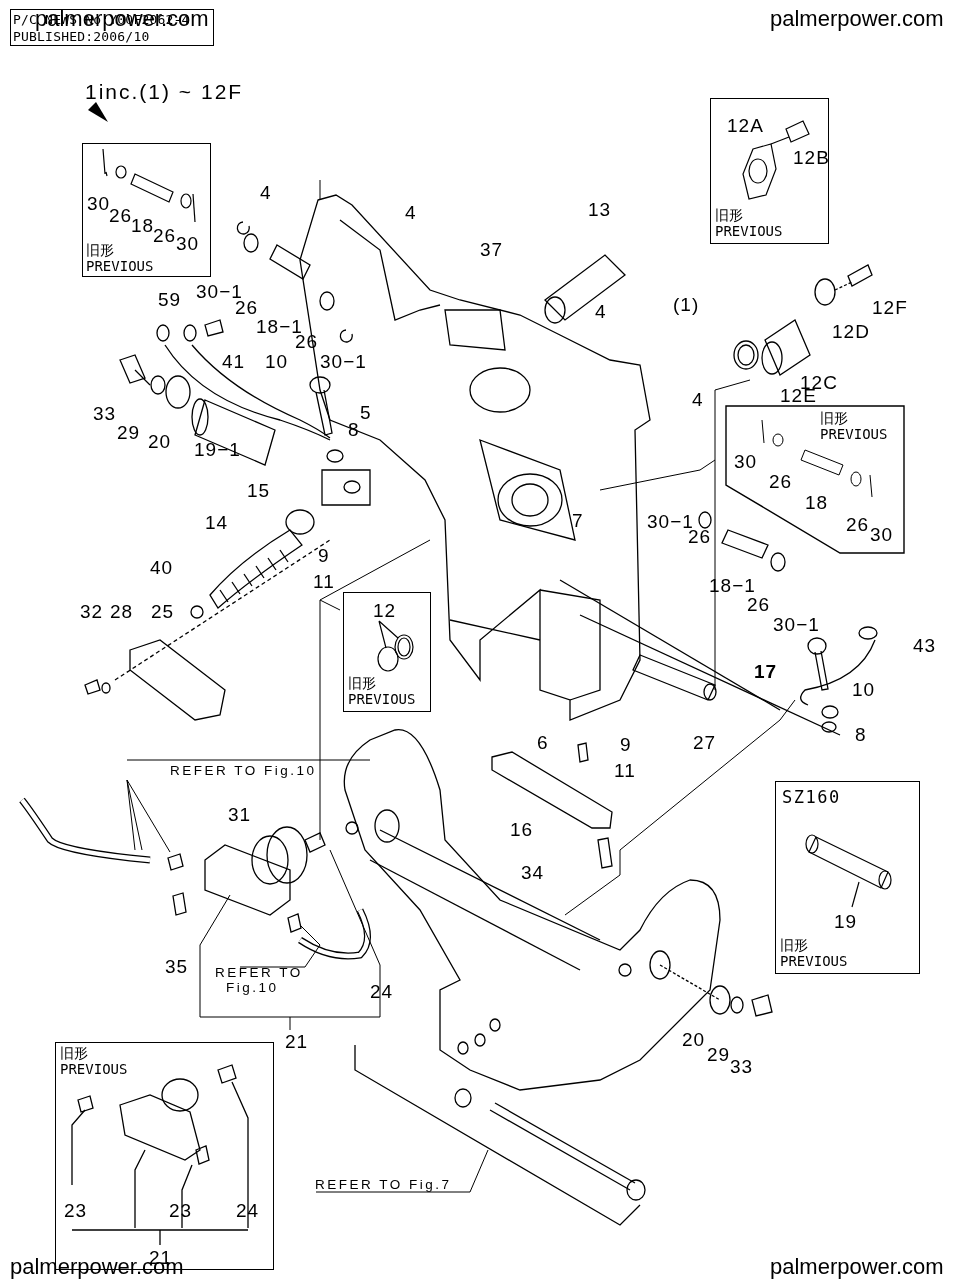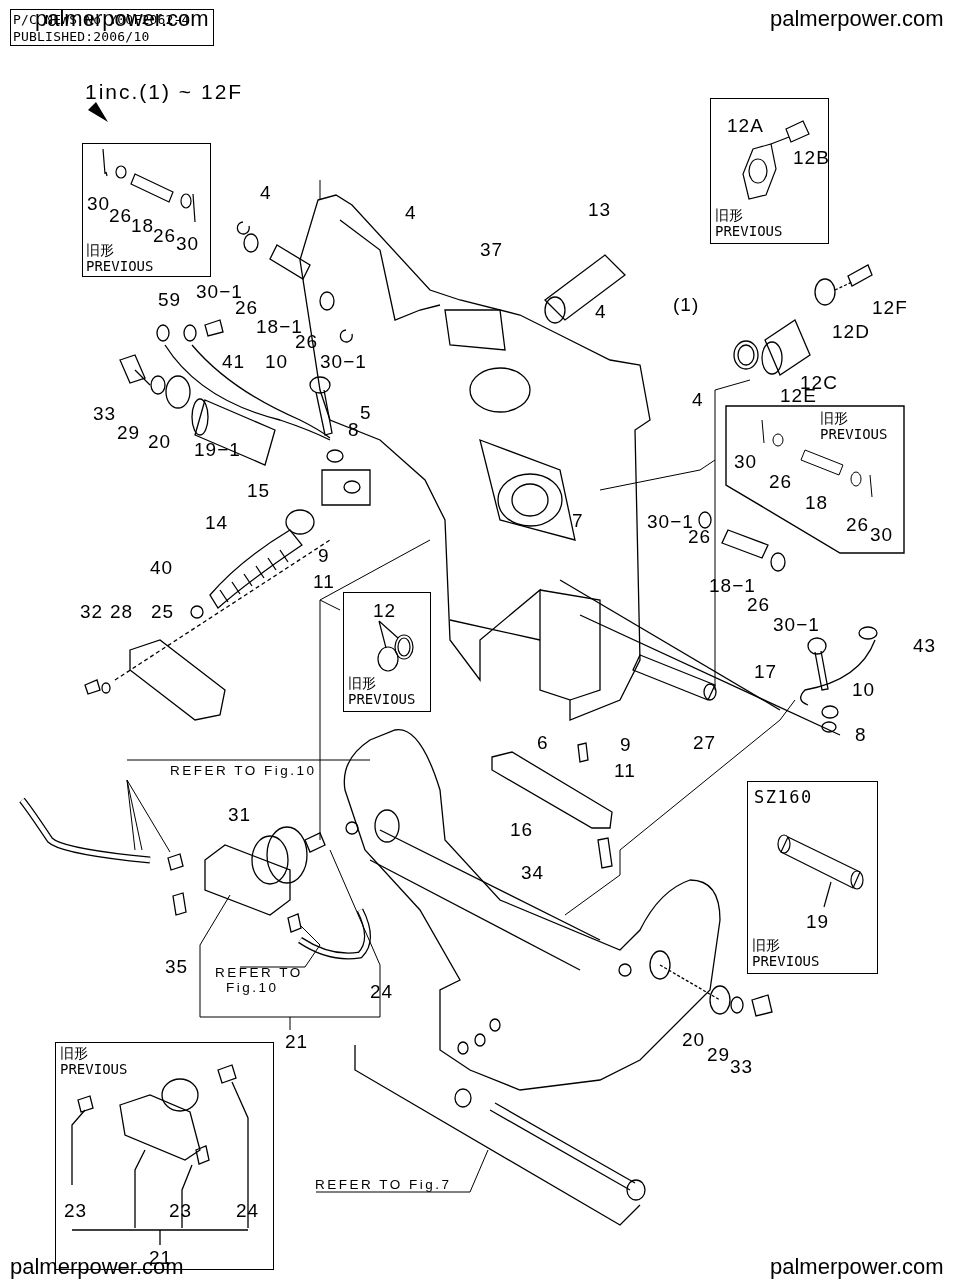--- a/index.html
+++ b/index.html
@@ -266,21 +266,21 @@
     <ellipse cx="44" cy="66" rx="10" ry="12"></ellipse>
     <ellipse cx="60" cy="54" rx="9" ry="12"></ellipse>
     <ellipse cx="60" cy="54" rx="6" ry="9"></ellipse>
     <path d="M35,28 L42,55 M35,28 L54,45"></path>
   </svg>
   <div class="lbl" style="left:29px;top:8px;">12</div>
   <div class="prev" style="left:4px;top:82px;">旧形</div>
   <div class="prev" style="left:4px;top:98px;">PREVIOUS</div>
 </div>
 
-<div class="ibox" style="left:747px;top:781px;width:131px;height:193px;padding-left:37px;">
+<div class="ibox" style="left:775px;top:781px;width:145px;height:193px;padding-left:37px;">
   <svg width="145" height="193" style="position:absolute;left:0;top:0" fill="none" stroke="#000" stroke-width="1.2">
     <path d="M40,55 L112,90 L105,106 L33,70 Z"></path>
     <ellipse cx="36" cy="62" rx="6" ry="9"></ellipse>
     <ellipse cx="109" cy="98" rx="6" ry="9"></ellipse>
     <path d="M83,100 L76,125"></path>
   </svg>
   <div class="sm" style="left:6px;top:5px;font-size:17px;letter-spacing:1.5px;font-family:'DejaVu Sans Mono',monospace;">SZ160</div>
   <div class="lbl" style="left:58px;top:130px;">19</div>
   <div class="prev" style="left:4px;top:155px;">旧形</div>
   <div class="prev" style="left:4px;top:171px;">PREVIOUS</div>
@@ -338,21 +338,21 @@
 <div class="lbl" style="left:151px;top:602px;">25</div>
 
 <div class="lbl" style="left:647px;top:512px;">30−1</div>
 <div class="lbl" style="left:688px;top:527px;">26</div>
 <div class="lbl" style="left:709px;top:576px;">18−1</div>
 <div class="lbl" style="left:747px;top:595px;">26</div>
 <div class="lbl" style="left:773px;top:615px;">30−1</div>
 <div class="lbl" style="left:913px;top:636px;">43</div>
 <div class="lbl" style="left:852px;top:680px;">10</div>
 <div class="lbl" style="left:855px;top:725px;">8</div>
-<div class="lbl" style="left:754px;top:662px;">17</div>
+<div class="lbl" style="left:754px;top:662px;font-weight:bold;">17</div>
 <div class="lbl" style="left:693px;top:733px;">27</div>
 <div class="lbl" style="left:537px;top:733px;">6</div>
 <div class="lbl" style="left:620px;top:735px;">9</div>
 <div class="lbl" style="left:614px;top:761px;">11</div>
 <div class="lbl" style="left:510px;top:820px;">16</div>
 <div class="lbl" style="left:521px;top:863px;">34</div>
 
 <div class="lbl" style="left:228px;top:805px;text-align:center;">31</div>
 <div class="lbl" style="left:165px;top:957px;">35</div>
 <div class="lbl" style="left:370px;top:982px;">24</div>

